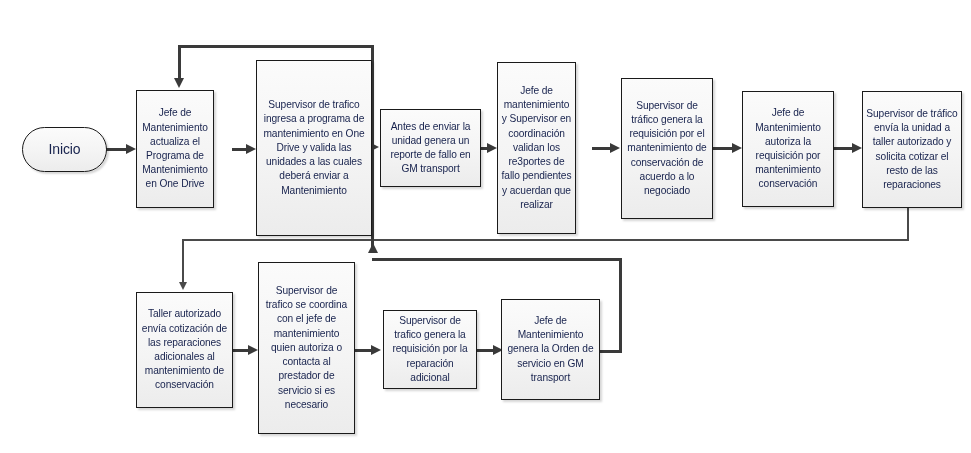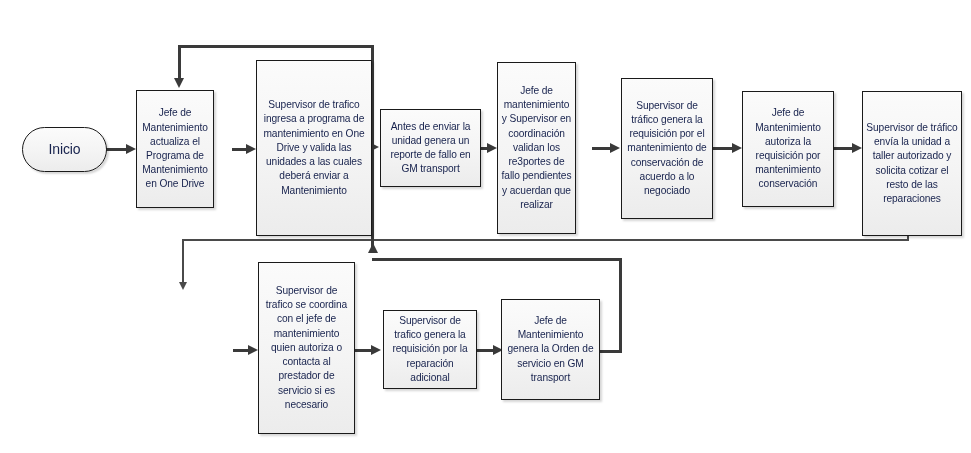--- a/index.html
+++ b/index.html
@@ -145,24 +145,27 @@
   </div>
 
   <div class="node" style="left:621px; top:78px; width:92px; height:141px;">
     <span>Supervisor de tráfico genera la requisición por el mantenimiento de conservación de acuerdo a lo negociado</span>
   </div>
 
   <div class="node" style="left:742px; top:91px; width:92px; height:116px;">
     <span>Jefe de Mantenimiento autoriza la requisición por mantenimiento conservación</span>
   </div>
 
-  <div class="node" style="left:862px; top:91px; width:100px; height:145px;">
+  <div class="node" style="left:862px; top:91px; width:100px; height:117px;">
     <span>Supervisor de tráfico envía la unidad a taller autorizado y solicita cotizar el resto de las reparaciones</span>
   </div>
 
+  <div class="node" style="left:136px; top:292px; width:97px; height:116px;">
+    <span>Taller autorizado envía cotización de las reparaciones adicionales al mantenimiento de conservación</span>
+  </div>
 
   <div class="node" style="left:258px; top:262px; width:97px; height:172px;">
     <span>Supervisor de trafico se coordina con el jefe de mantenimiento quien autoriza o contacta al prestador de servicio si es necesario</span>
   </div>
 
   <div class="node" style="left:383px; top:310px; width:94px; height:79px;">
     <span>Supervisor de trafico genera la requisición por la reparación adicional</span>
   </div>
 
   <div class="node" style="left:501px; top:299px; width:99px; height:101px;">

